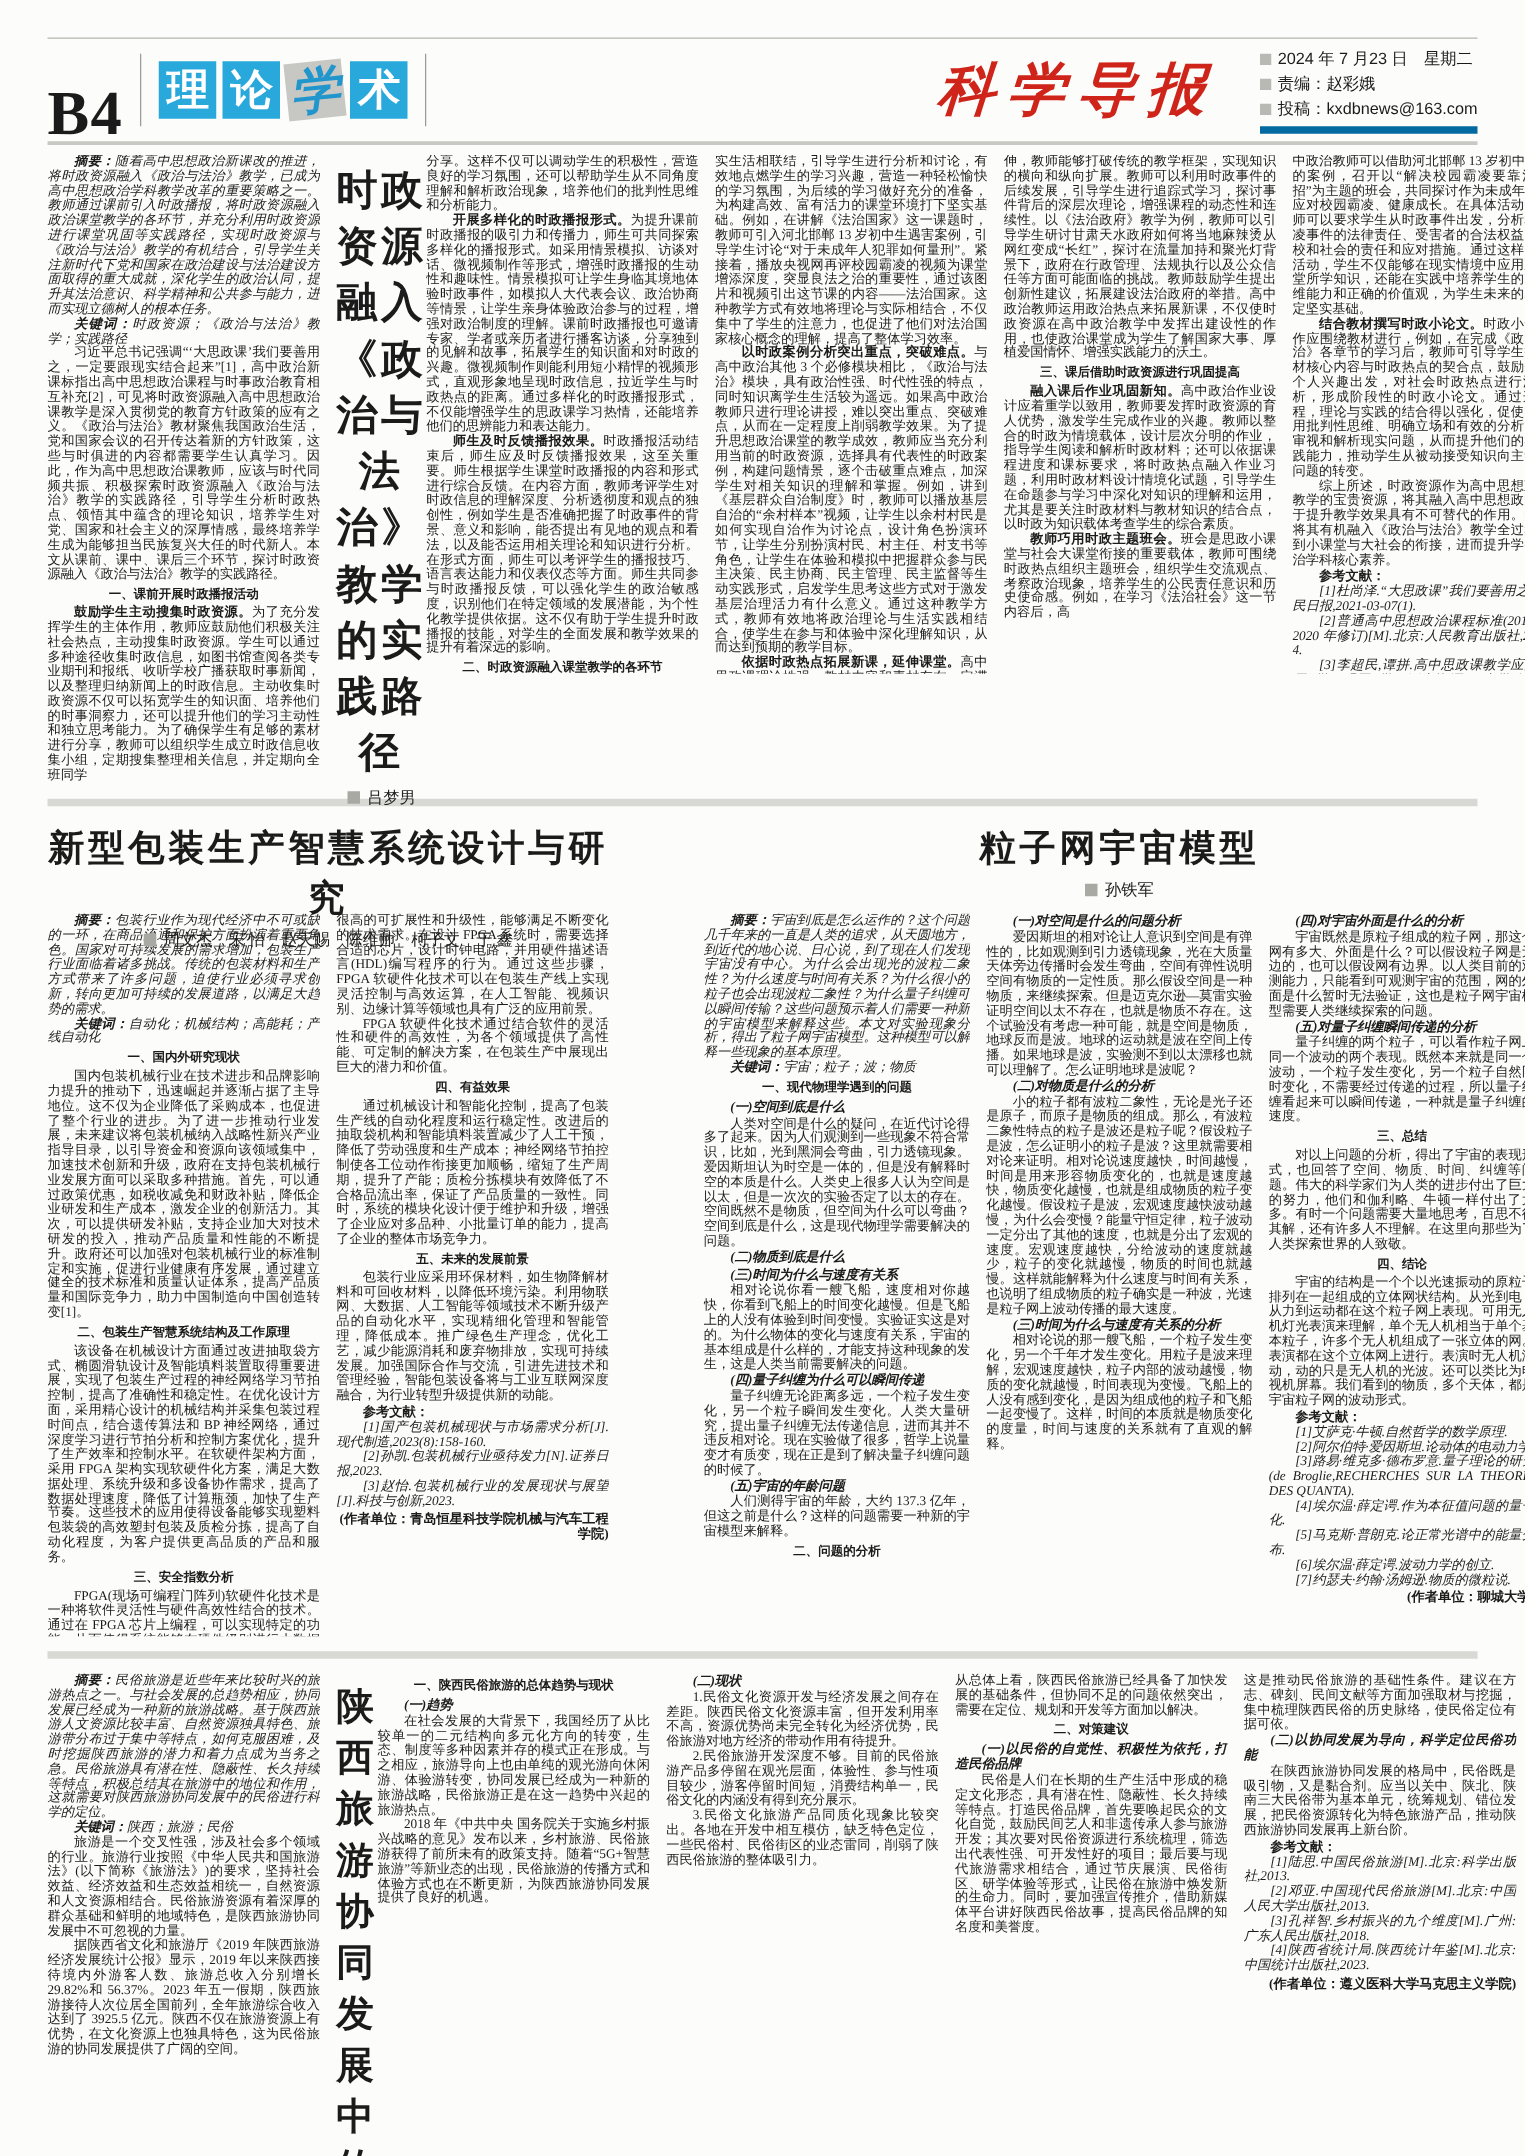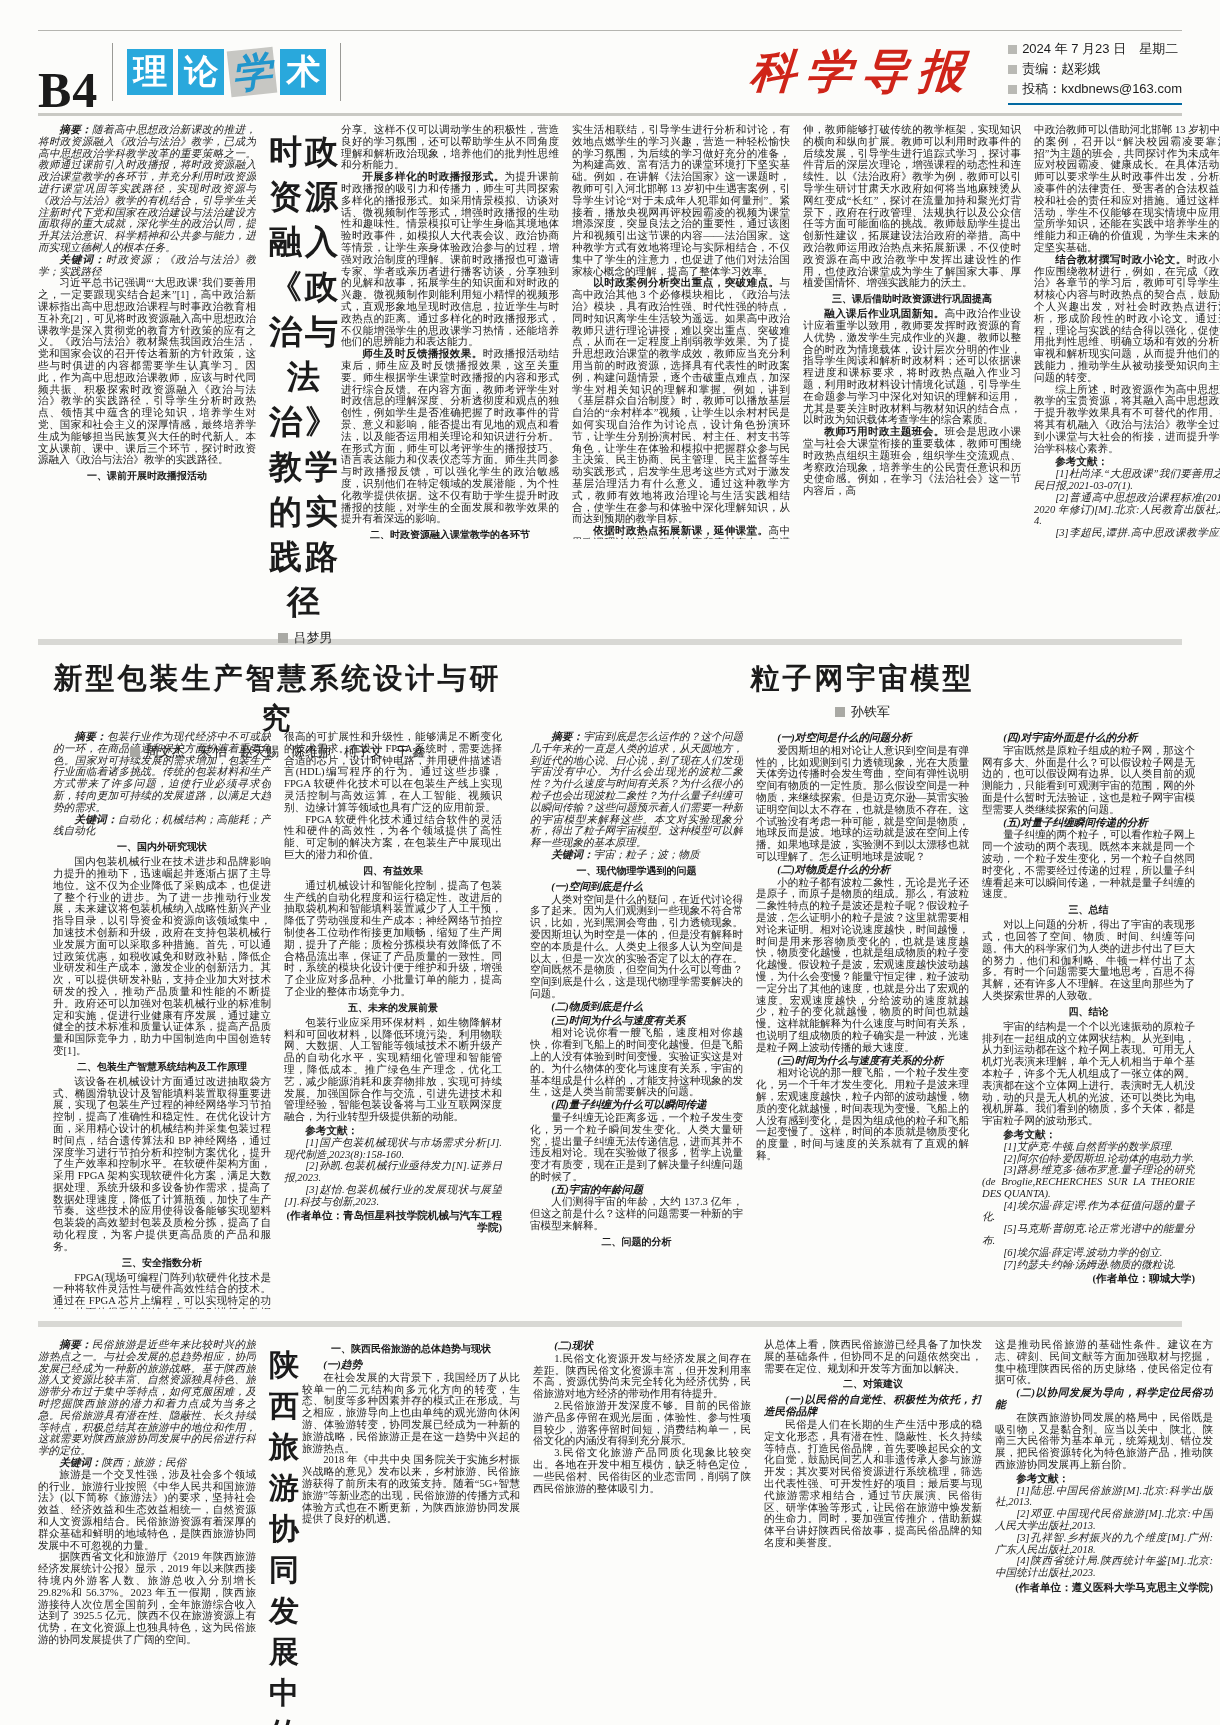--- a/index.html
+++ b/index.html
@@ -14,21 +14,21 @@
   .logo{display:flex;gap:5px;align-items:center;}
   .logo .box{width:46px;height:46px;display:flex;align-items:center;justify-content:center;
              font-family:"Liberation Sans","DejaVu Sans",sans-serif;font-weight:bold;font-size:34px;}
   .logo .blue{background:#29a8dc;color:#ffffff;}
   .logo .gray{background:#c7c7c3;color:#2196cc;font-style:italic;font-family:"Liberation Serif",serif;
               font-size:40px;transform:rotate(-6deg);}
   .hdr-spacer{flex:1;}
   .masthead{font-size:46px;font-weight:bold;font-style:italic;color:#cf2419;letter-spacing:10px;
             font-family:"Liberation Serif",serif;transform:skewX(-4deg);margin-right:34px;white-space:nowrap;}
   .hdr-info{font-family:"Liberation Sans","DejaVu Sans",sans-serif;font-size:13px;line-height:20px;
-            border-bottom:2px solid #0369a1;padding-bottom:4px;white-space:nowrap;}
+            border-bottom:6px solid #0369a1;padding-bottom:4px;white-space:nowrap;}
   .hdr-info .row{display:flex;align-items:center;gap:5px;}
   .sq{display:inline-block;width:9px;height:9px;background:#b9b9b4;flex:none;}
   .hdr-rule{height:3px;background:#c9c9c4;margin:4px 38px 0 38px;}
 
   
   .headline{text-align:center;}
   .headline .t1{font-family:"Liberation Sans","DejaVu Sans",sans-serif;font-weight:900;
                 font-size:33px;letter-spacing:3px;margin:6px 0 4px 0;}
   .headline .t2{font-size:29px;margin:2px 0 2px 0;}
   .byline{font-size:13px;color:#222;margin-top:4px;}
@@ -63,21 +63,21 @@
   #a1 .abscol{height:503px;}
   #a4{height:398px;}
   #a4 .hlzone{height:78px;}
   #a4 .cols{height:320px;}
   #a4 .abscol{height:398px;}
   #a4 .headline .t1{font-size:30px;}
 
   .band{height:6px;background:#d8d8d4;margin:12px 38px;}
 
   
-  .row2{display:flex;margin:0 53px;height:652px;}
+  .row2{display:flex;margin:0 38px;height:652px;gap:24px;}
   .art2{width:449px;flex:none;display:flex;flex-direction:column;}
   .art2 .hlzone{height:74px;}
   .art2 .cols{height:578px;}
   .vrule2{width:1px;background:#bdbdb8;margin:0 14px;}
   .art3{flex:1;display:flex;flex-direction:column;}
   .art3 .hlzone{height:74px;}
   .art3 .cols{height:578px;}
 </style>
 </head>
 <body>
@@ -113,20 +113,21 @@
     </div>
   </div>
   <div class="hdr-rule"></div>
 
   <section id="a1" class="artwide">
     <div class="abscol col">
         <div class="blk abs"><span class="lead">摘要：</span>随着高中思想政治新课改的推进，将时政资源融入《政治与法治》教学，已成为高中思想政治学科教学改革的重要策略之一。教师通过课前引入时政播报，将时政资源融入政治课堂教学的各环节，并充分利用时政资源进行课堂巩固等实践路径，实现时政资源与《政治与法治》教学的有机结合，引导学生关注新时代下党和国家在政治建设与法治建设方面取得的重大成就，深化学生的政治认同，提升其法治意识、科学精神和公共参与能力，进而实现立德树人的根本任务。</div>
         <div class="blk kw"><span class="lead">关键词：</span>时政资源；《政治与法治》教学；实践路径</div>
         <div class="blk p">习近平总书记强调“‘大思政课’我们要善用之，一定要跟现实结合起来”[1]，高中政治新课标指出高中思想政治课程与时事政治教育相互补充[2]，可见将时政资源融入高中思想政治课教学是深入贯彻党的教育方针政策的应有之义。《政治与法治》教材聚焦我国政治生活，党和国家会议的召开传达着新的方针政策，这些与时俱进的内容都需要学生认真学习。因此，作为高中思想政治课教师，应该与时代同频共振、积极探索时政资源融入《政治与法治》教学的实践路径，引导学生分析时政热点、领悟其中蕴含的理论知识，培养学生对党、国家和社会主义的深厚情感，最终培养学生成为能够担当民族复兴大任的时代新人。本文从课前、课中、课后三个环节，探讨时政资源融入《政治与法治》教学的实践路径。</div>
         <div class="blk h1">一、课前开展时政播报活动</div>
+        <div class="blk p"><span class="lead">鼓励学生主动搜集时政资源。</span>为了充分发挥学生的主体作用，教师应鼓励他们积极关注社会热点，主动搜集时政资源。学生可以通过多种途径收集时政信息，如图书馆查阅各类专业期刊和报纸、收听学校广播获取时事新闻，以及整理归纳新闻上的时政信息。主动收集时政资源不仅可以拓宽学生的知识面、培养他们的时事洞察力，还可以提升他们的学习主动性和独立思考能力。为了确保学生有足够的素材进行分享，教师可以组织学生成立时政信息收集小组，定期搜集整理相关信息，并定期向全班同学</div>
       </div>
     <div class="rightzone">
       <div class="hlzone headline">
         <div class="t1">时政资源融入《政治与法治》教学的实践路径</div>
         <div class="byline"><span class="sq"></span><span>吕梦男</span></div>
       </div>
       <div class="cols">
         <div class="col w218">
             <div class="blk pc">分享。这样不仅可以调动学生的积极性，营造良好的学习氛围，还可以帮助学生从不同角度理解和解析政治现象，培养他们的批判性思维和分析能力。</div>
             <div class="blk p"><span class="lead">开展多样化的时政播报形式。</span>为提升课前时政播报的吸引力和传播力，师生可共同探索多样化的播报形式。如采用情景模拟、访谈对话、微视频制作等形式，增强时政播报的生动性和趣味性。情景模拟可让学生身临其境地体验时政事件，如模拟人大代表会议、政治协商等情景，让学生亲身体验政治参与的过程，增强对政治制度的理解。课前时政播报也可邀请专家、学者或亲历者进行播客访谈，分享独到的见解和故事，拓展学生的知识面和对时政的兴趣。微视频制作则能利用短小精悍的视频形式，直观形象地呈现时政信息，拉近学生与时政热点的距离。通过多样化的时政播报形式，不仅能增强学生的思政课学习热情，还能培养他们的思辨能力和表达能力。</div>

